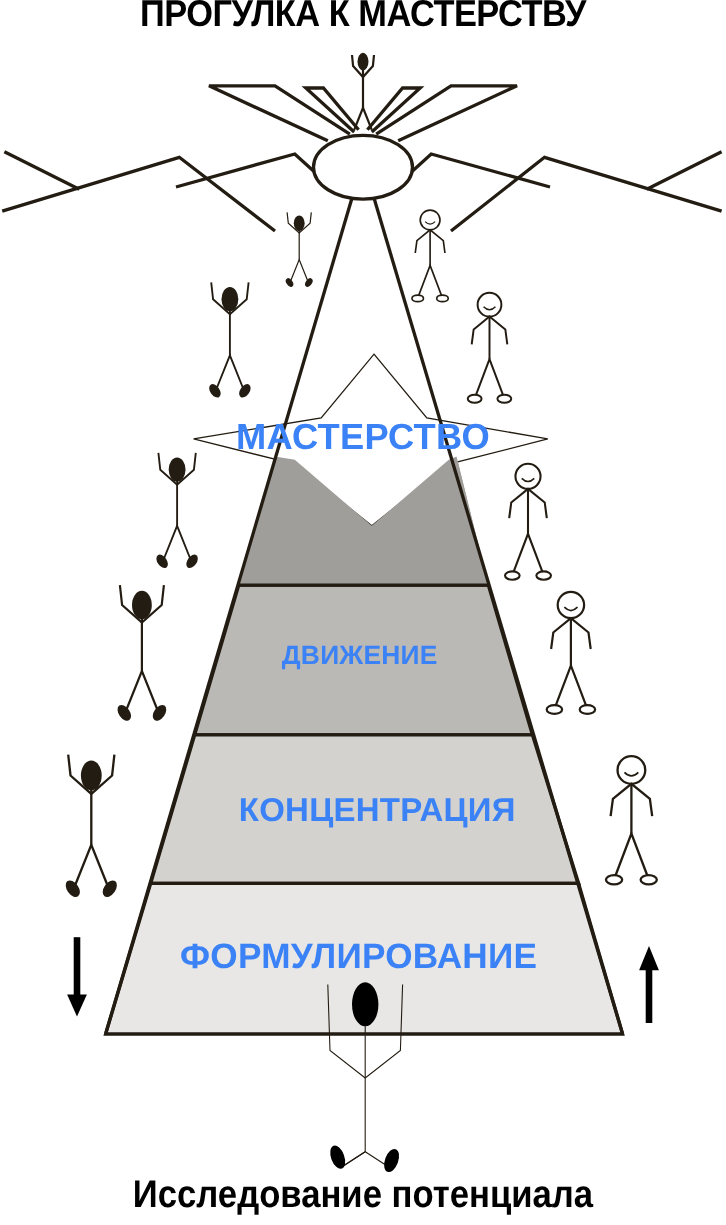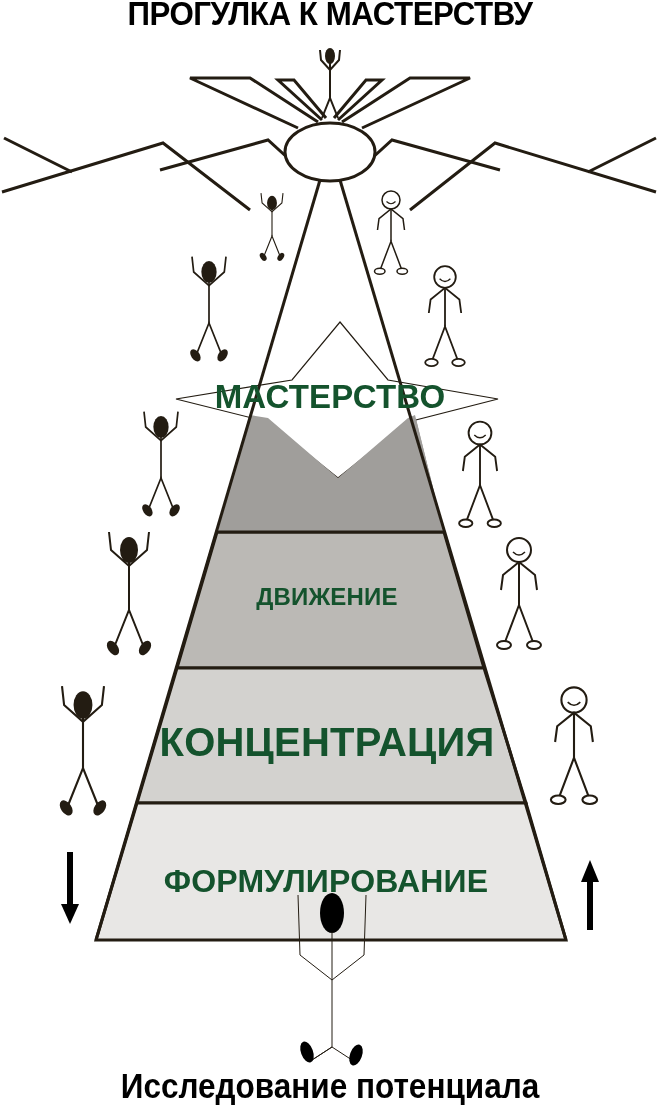--- a/index.html
+++ b/index.html
@@ -8,21 +8,21 @@
     position: absolute; left: 0; top: -6px; width: 660px; text-align: center;
     font-weight: bold; font-size: 34px; letter-spacing: -0.5px; color: #000;
     transform: scaleX(0.92);
   }
   .footer {
     position: absolute; left: 0; top: 1066px; width: 660px; text-align: center;
     font-weight: bold; font-size: 35px; color: #000; transform: scaleX(0.9);
   }
   svg.art { position: absolute; left: 0; top: 0; }
   .lvl {
-    position: absolute; font-weight: bold; color: #14532d; text-align: center;
+    position: absolute; font-weight: bold; color: #3b82f6; text-align: center;
     letter-spacing: 0.2px; white-space: nowrap;
   }
 </style>
 </head>
 <body>
 
 <div class="title">ПРОГУЛКА К МАСТЕРСТВУ</div>
 
 <svg class="art" width="660" height="1114" viewBox="0 0 660 1114">
   <defs>
@@ -109,16 +109,16 @@
     <polygon points="61,904 79,904 70,924" fill="#000"></polygon>
   </g>
   <g>
     <line x1="590" y1="880" x2="590" y2="930" stroke="#000" stroke-width="6"></line>
     <polygon points="581,882 599,882 590,860" fill="#000"></polygon>
   </g>
 </svg>
 
 <div class="lvl" style="left:176px; top:378px; width:308px; font-size:33px;">МАСТЕРСТВО</div>
 <div class="lvl" style="left:177px; top:583px; width:300px; font-size:24px;">ДВИЖЕНИЕ</div>
-<div class="lvl" style="left:137px; top:720px; width:380px; font-size:40px;">КОНЦЕНТРАЦИЯ</div>
-<div class="lvl" style="left:96px; top:851px; width:460px; font-size:32px;margin-top:12px;">ФОРМУЛИРОВАНИЕ</div>
+<div class="lvl" style="left:153px; top:720px; width:380px; font-size:30px;">КОНЦЕНТРАЦИЯ</div>
+<div class="lvl" style="left:96px; top:851px; width:460px; font-size:32px;">ФОРМУЛИРОВАНИЕ</div>
 
 <div class="footer">Исследование потенциала</div>
 
 </body></html>

